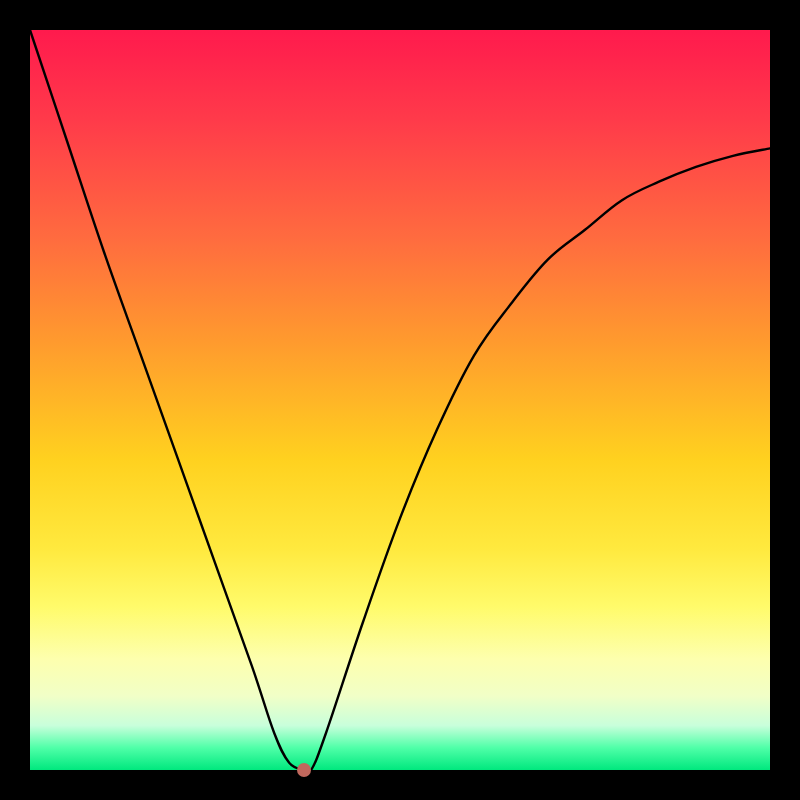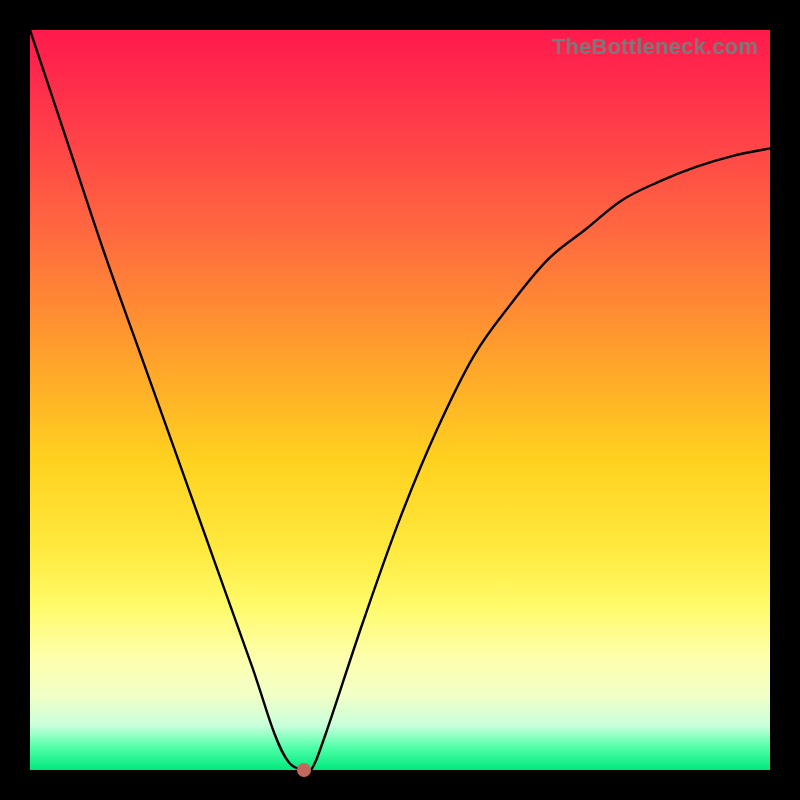--- a/index.html
+++ b/index.html
@@ -64,19 +64,18 @@
     border-radius: 50%;
     background: #c1685d;
     transform: translate(-50%, -50%);
   }
 </style>
 </head>
 <body>
 
 <div class="frame">
   <div class="plot-area">
-    <div class="watermark">TheBottleneck.com</div>
     <svg class="curve" viewBox="0 0 740 740" preserveAspectRatio="none">
       <path id="curve-path" fill="none" stroke="#000000" stroke-width="2.4" stroke-linejoin="round" stroke-linecap="round" d="M 0.00 0.00 C 6.66 19.98, 23.68 71.04, 37.00 111.00 C 50.32 150.96, 60.68 183.37, 74.00 222.00 C 87.32 260.63, 97.68 288.30, 111.00 325.60 C 124.32 362.90, 134.68 391.90, 148.00 429.20 C 161.32 466.50, 171.68 495.50, 185.00 532.80 C 198.32 570.10, 211.34 605.76, 222.00 636.40 C 232.66 667.04, 237.54 685.68, 244.20 703.00 C 250.86 720.32, 253.67 725.94, 259.00 732.60 C 264.33 739.26, 269.80 738.67, 273.80 740.00 C 277.80 741.33, 277.20 746.66, 281.20 740.00 C 285.20 733.34, 286.68 729.64, 296.00 703.00 C 305.32 676.36, 319.68 630.63, 333.00 592.00 C 346.32 553.37, 356.68 523.03, 370.00 488.40 C 383.32 453.77, 393.68 428.90, 407.00 399.60 C 420.32 370.30, 430.68 348.24, 444.00 325.60 C 457.32 302.96, 467.68 291.12, 481.00 273.80 C 494.32 256.48, 504.68 242.72, 518.00 229.40 C 531.32 216.08, 541.68 210.46, 555.00 199.80 C 568.32 189.14, 578.68 178.86, 592.00 170.20 C 605.32 161.54, 615.68 157.69, 629.00 151.70 C 642.32 145.71, 652.68 141.56, 666.00 136.90 C 679.32 132.24, 689.68 129.13, 703.00 125.80 C 716.32 122.47, 733.34 119.73, 740.00 118.40"></path>
     </svg>
     <div class="marker" id="marker" style="left: 273.8px; top: 740px; background: rgb(193, 104, 93);"></div>
   </div>
 </div>
 
 </body></html>

